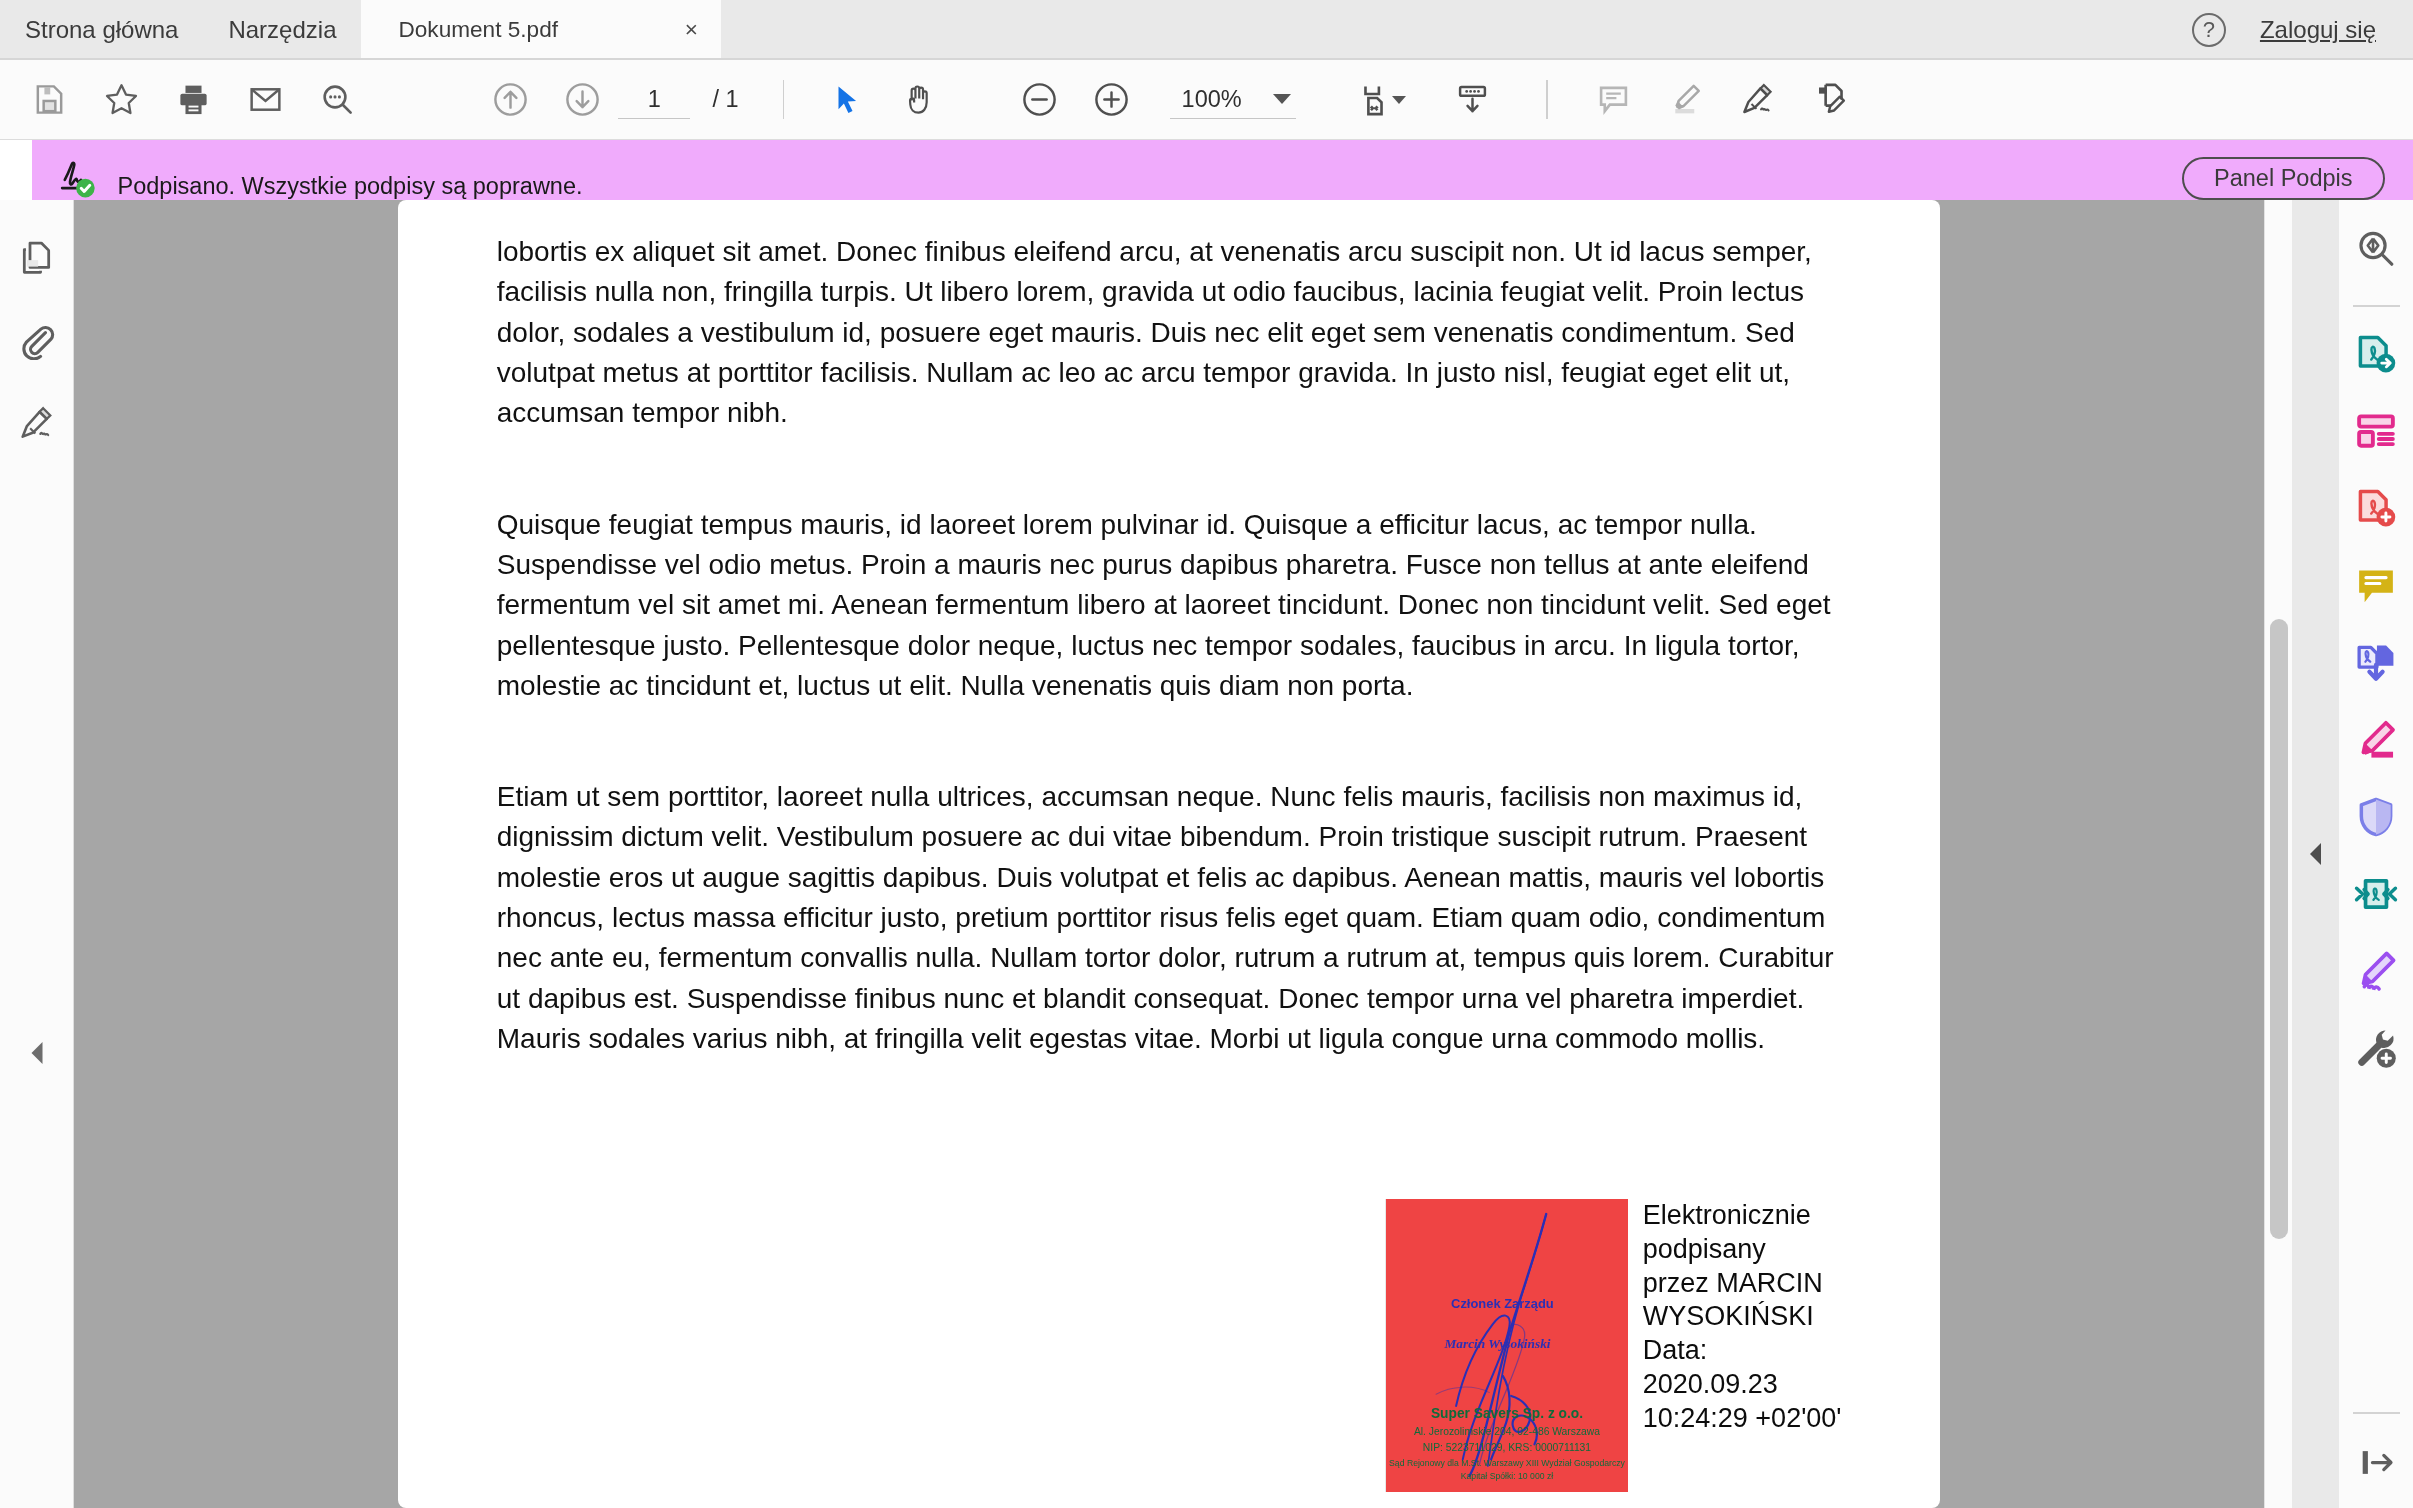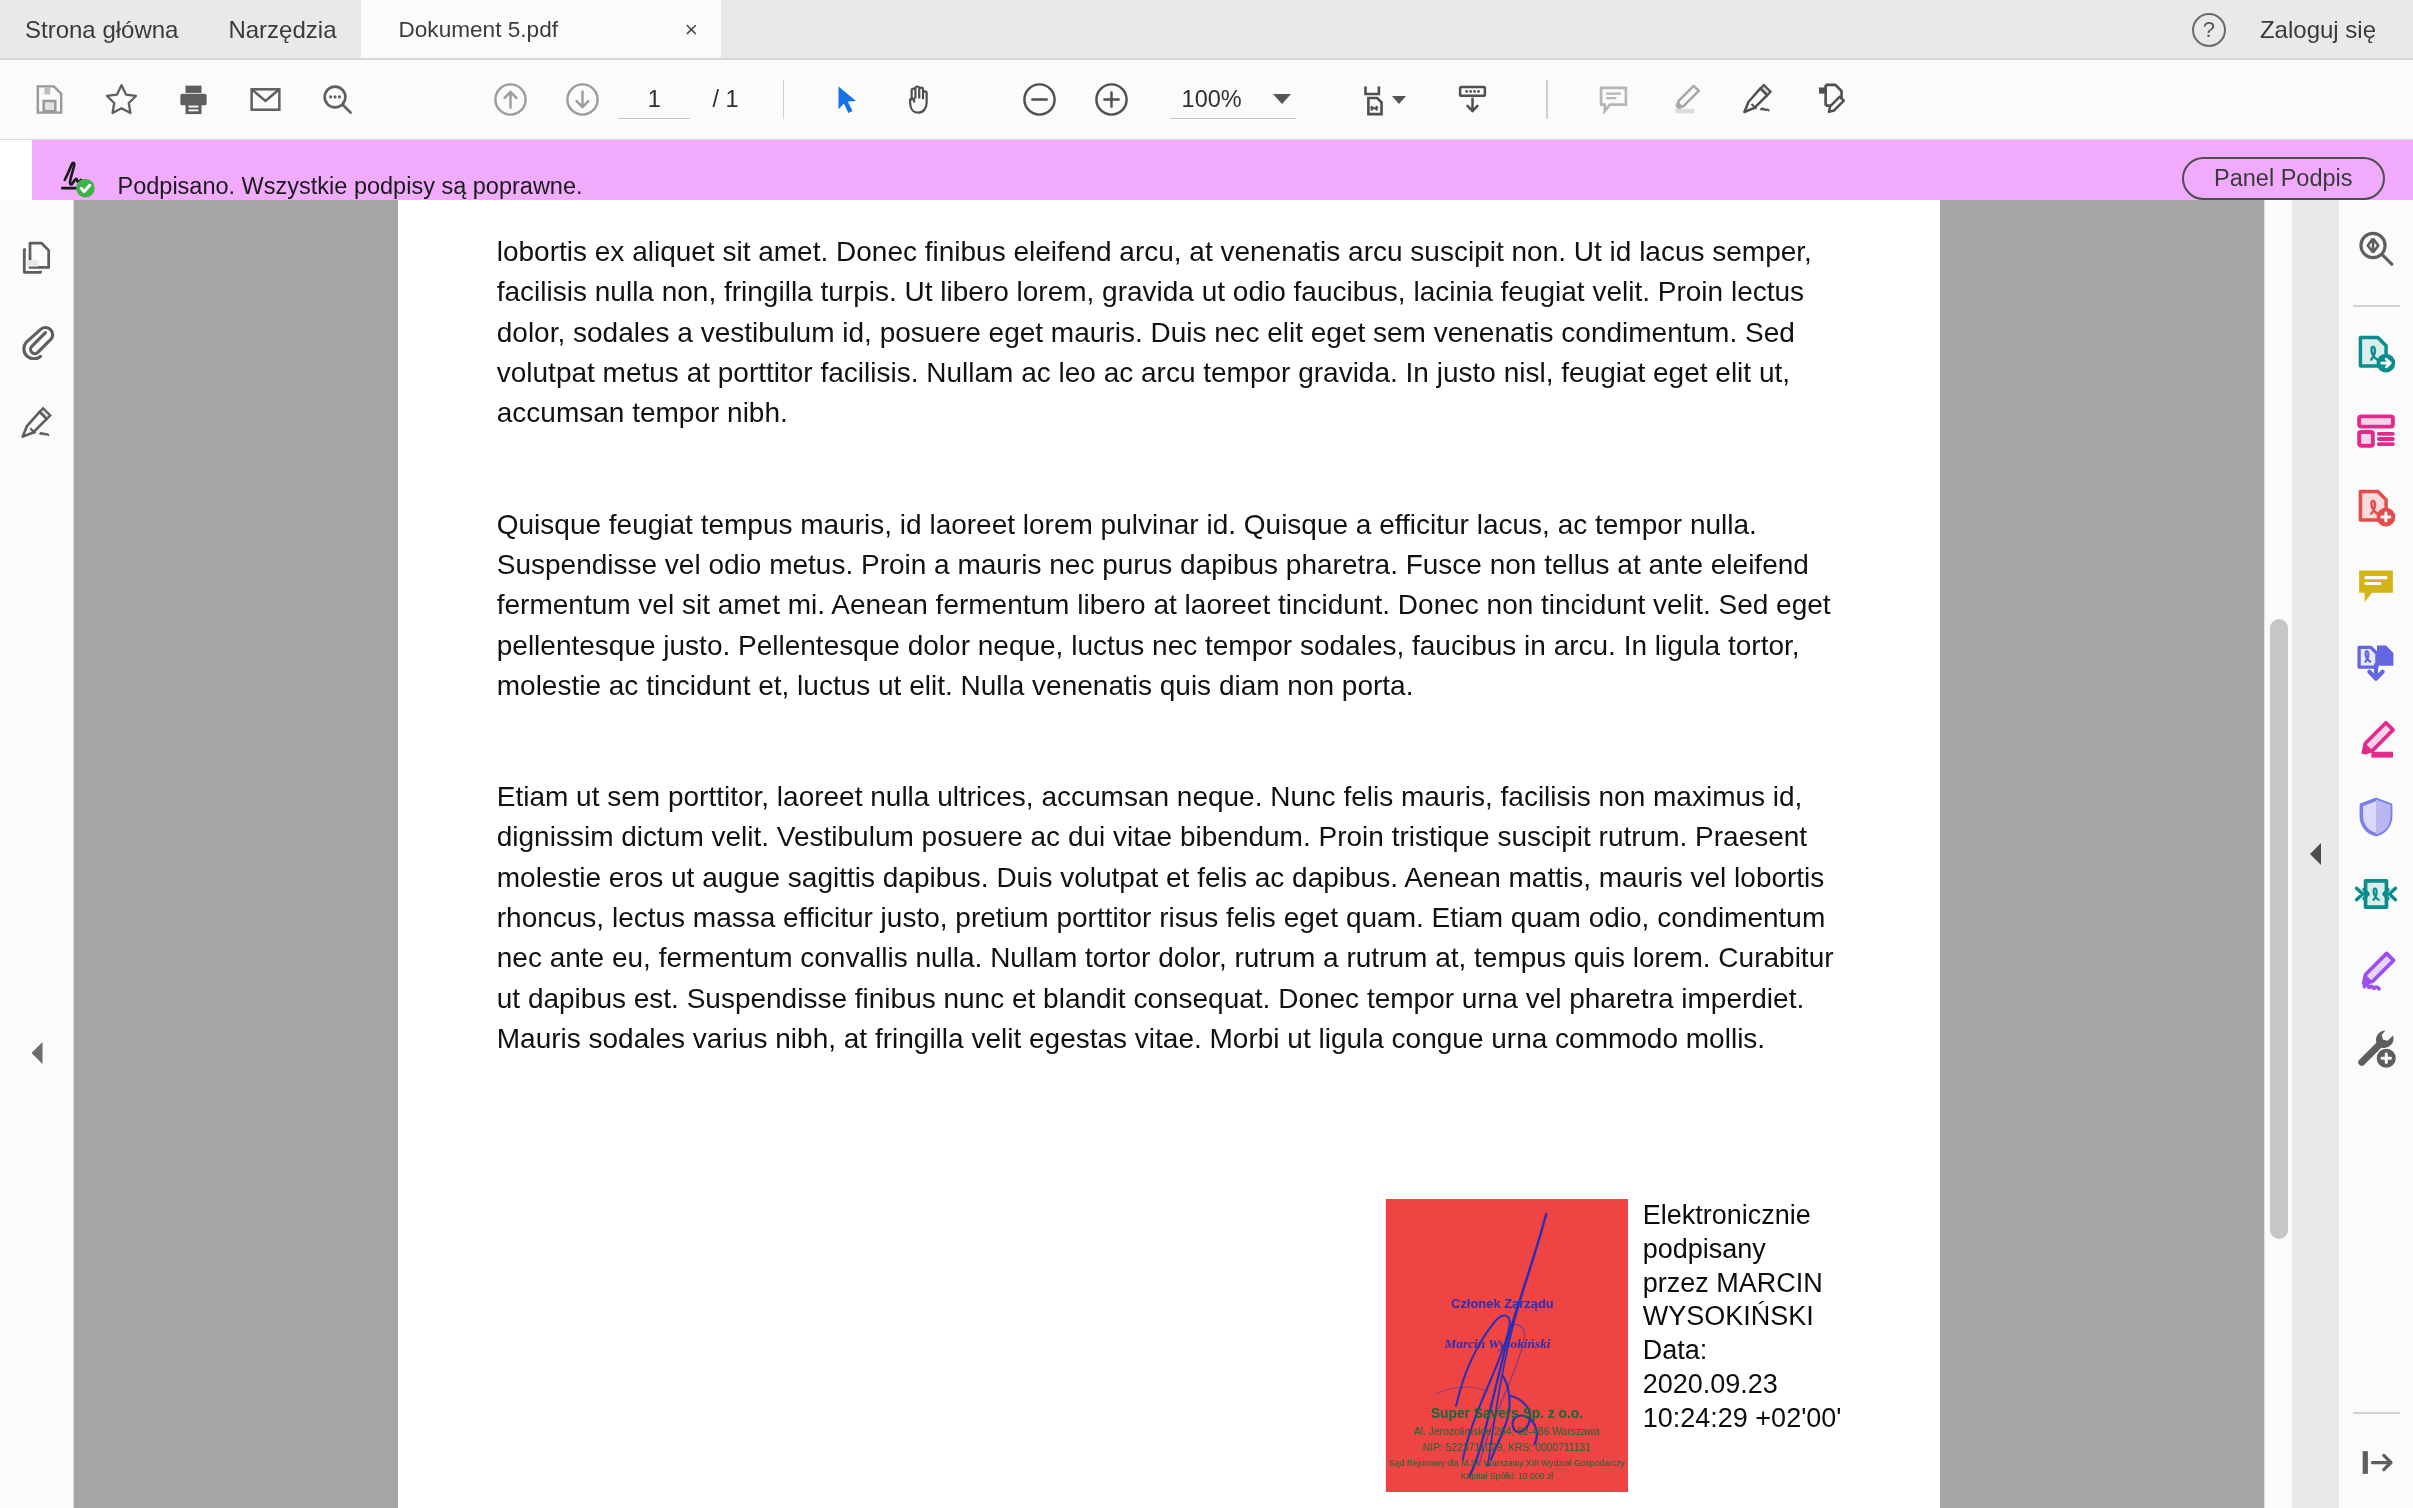--- a/index.html
+++ b/index.html
@@ -34,21 +34,21 @@
   }
   .tabbar-right {
     margin-left: auto; display: flex; align-items: center; height: 100%;
     padding-right: 37px; gap: 34px;
   }
   .help-circle {
     width: 34px; height: 34px; border: 2.5px solid #6b6b6b; border-radius: 50%;
     display: flex; align-items: center; justify-content: center;
     font-size: 22px; color: #5a5a5a; font-weight: 400;
   }
-  .signin { font-size: 24px; color: #3b3b3b; }
+  .signin { font-size: 24px; color: #3b3b3b; text-decoration: underline; }
   .tabbar-bottom-line {
     position: absolute; left: 0; right: 0; bottom: 0; height: 1.7px; background: #d6d6d6;
   }
 
   
   .toolbar {
     height: 80px; background: #fbfbfb; display: flex; align-items: center;
     flex: 0 0 80px; border-bottom: 1.7px solid #dcdcdc; position: relative;
   }
   .tb-group { display: flex; align-items: center; }
@@ -107,20 +107,21 @@
     border-right: 11.7px solid #6d6d6d; cursor: pointer;
   }
 
   .viewer {
     flex: 1 1 auto; background: #a6a6a6; position: relative; overflow: hidden;
     display: flex; justify-content: center;
   }
   .page {
     width: 1542px; background: #ffffff; position: relative;
     padding: 32px 99px 16px 99px;
+    border-radius: 8px;
   }
   .doc-p {
     font-family: "Liberation Sans", sans-serif;
     font-size: 28px; line-height: 1.44; color: #111111;
     margin-bottom: 71px; text-align: left;
   }
   .doc-p.first { margin-top: 0; }
 
   
   .sigblock {

